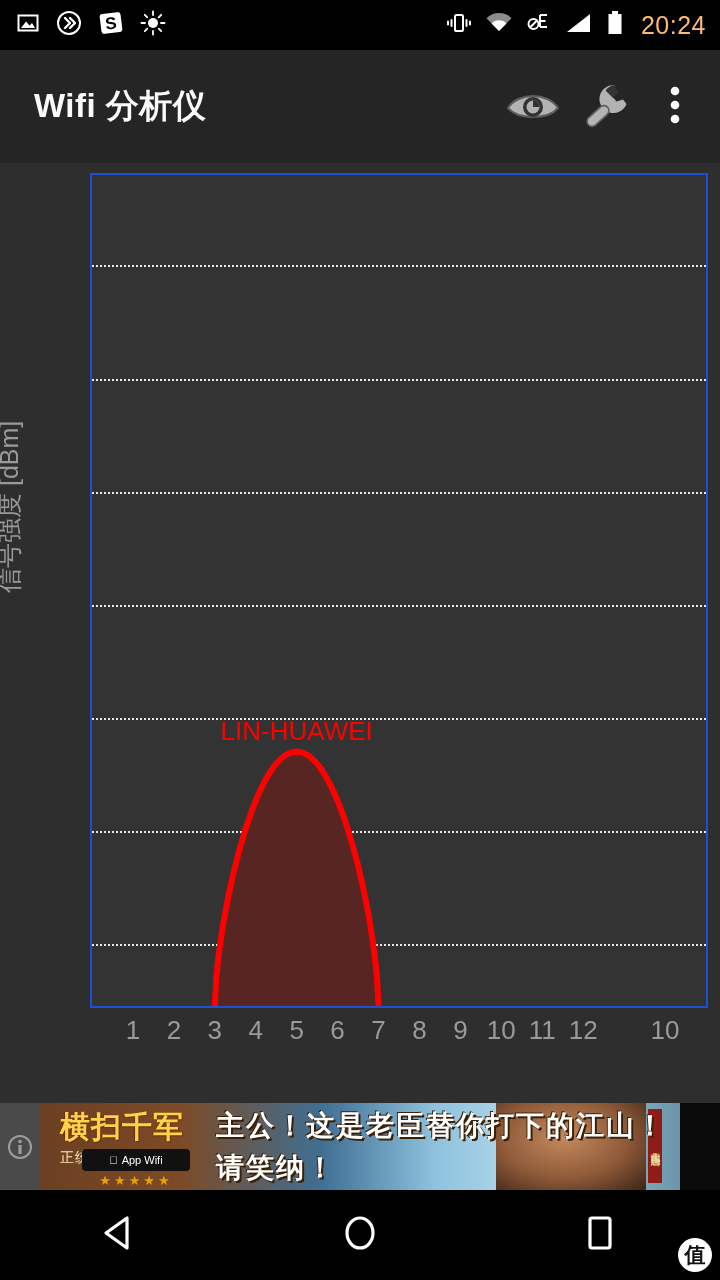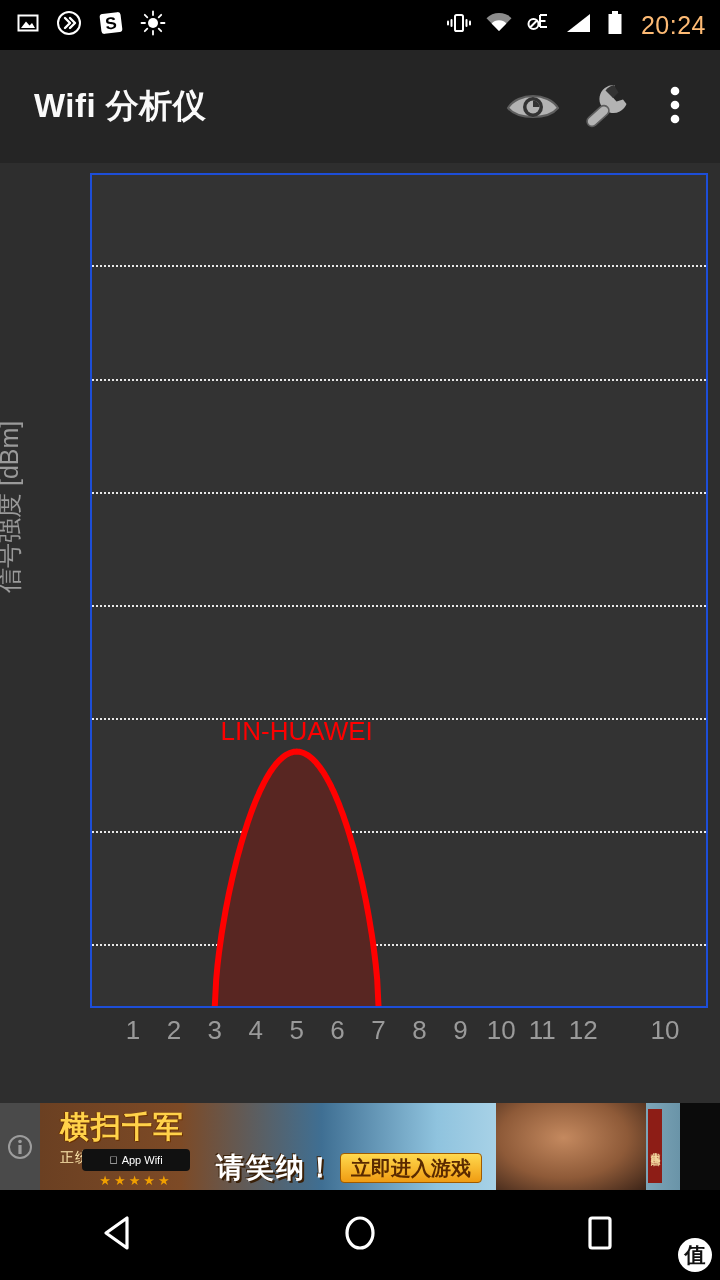--- a/index.html
+++ b/index.html
@@ -316,22 +316,22 @@
       <div class="ad-vert">代言人 唐国强</div>
       <div class="ad-logo">
         <div class="ad-logo-main">横扫千军</div>
         <div class="ad-logo-sub">正统三国 策略手游</div>
       </div>
       <div class="ad-store">
         <span></span>
         <span>App Wifi</span>
       </div>
       <div class="ad-stars">★★★★★</div>
+      <div class="ad-copy1">主公！这是老臣替你打下的江山！</div>
       <div class="ad-copy2">请笑纳！</div>
-      <div class="ad-cta">立即进入游戏</div>
     </div>
   </div>
 
   <div class="navbar">
     <div class="navbtn">
       <span>
         <svg width="42" height="42" viewBox="0 0 42 42">
           <path d="M28 6 L28 36 L7 21 Z" fill="none" stroke="#fff" stroke-width="3.2" stroke-linejoin="round"></path>
         </svg>
       </span>

